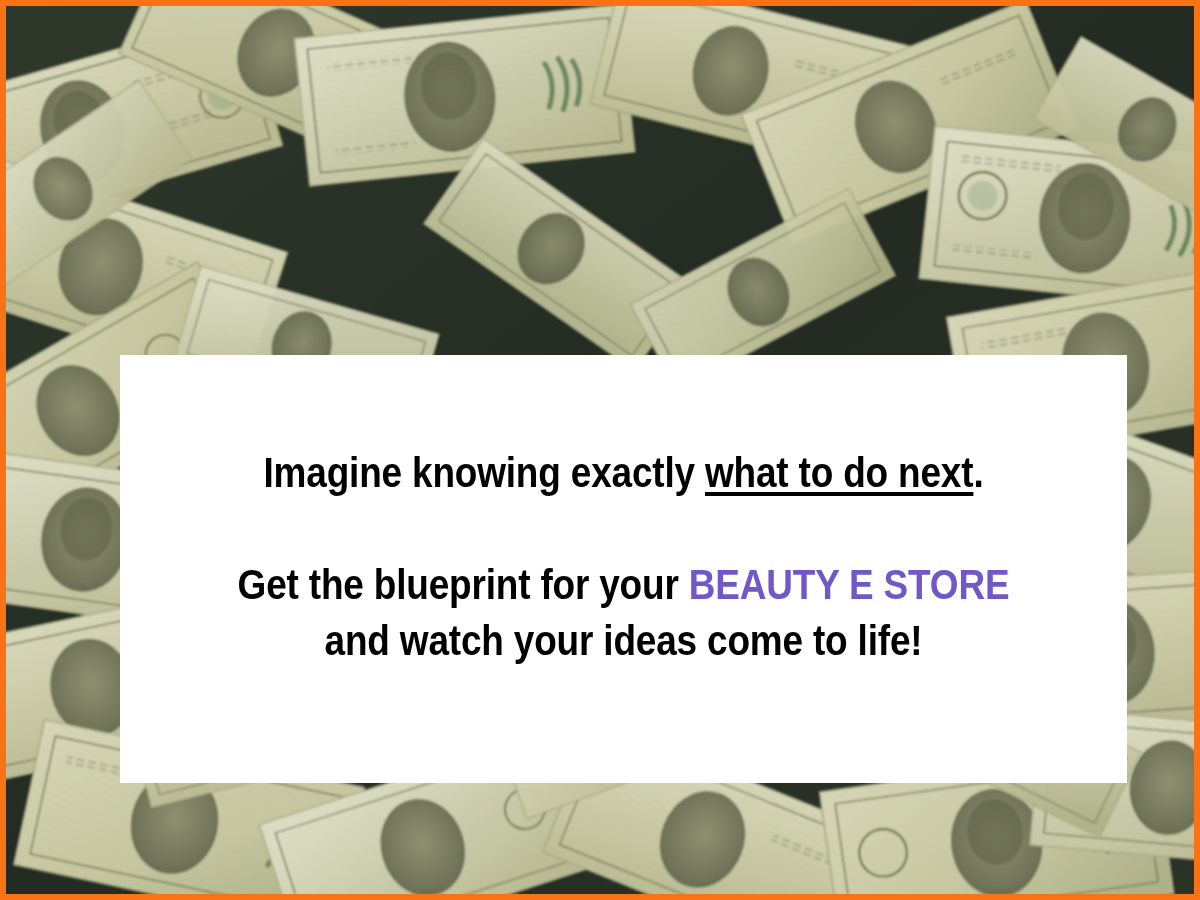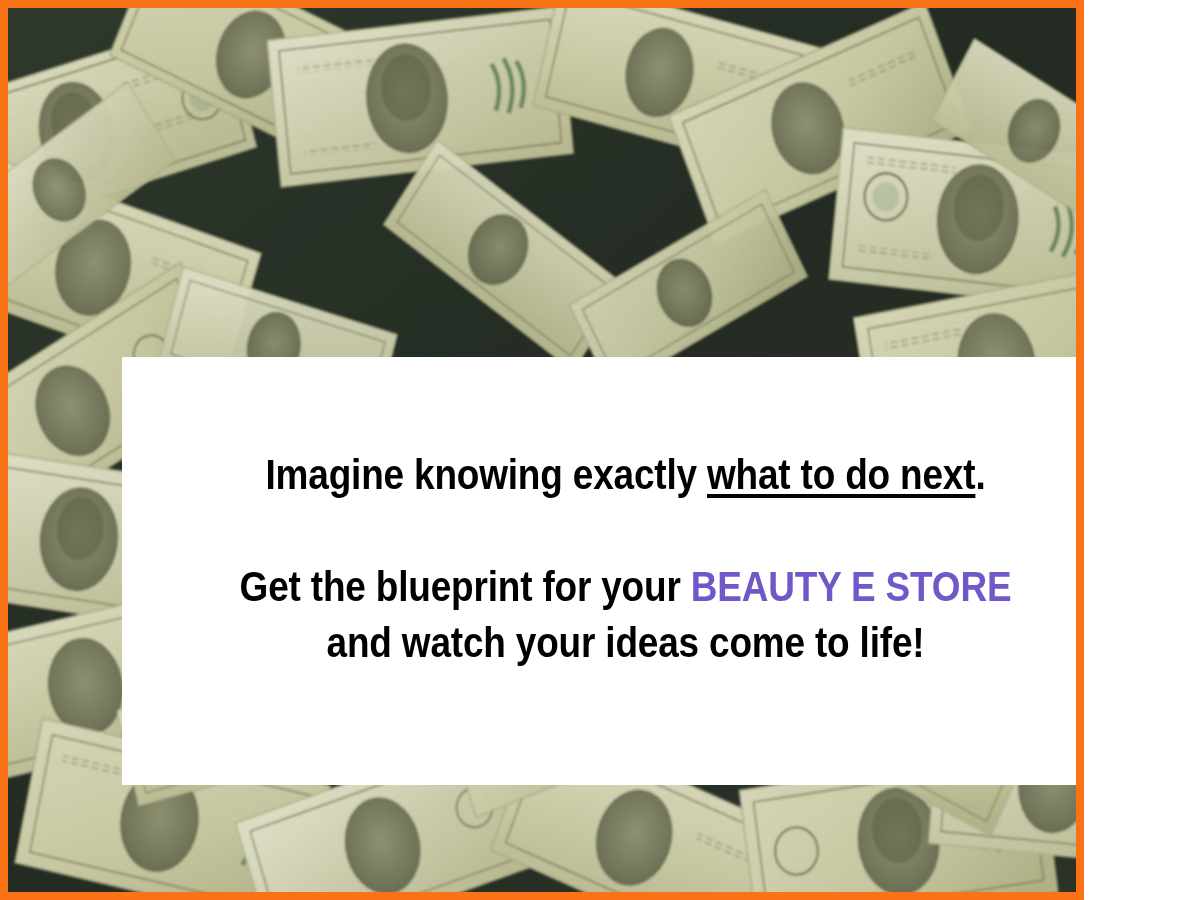--- a/index.html
+++ b/index.html
@@ -10,24 +10,24 @@
   body {
     width: 1200px;
     height: 900px;
     overflow: hidden;
     font-family: "Liberation Sans", sans-serif;
   }
 
   
   #slide {
     position: relative;
-    width: 1084px;
+    width: 1200px;
     height: 900px;
     box-sizing: border-box;
-    border: 8px solid #f97316;
+    border: 6px solid #f97316;
     background: #2b3329;
     overflow: hidden;
   }
 
   
   #money-bg {
     position: absolute;
     inset: 0;
     background: #2b3329;
     overflow: hidden;

